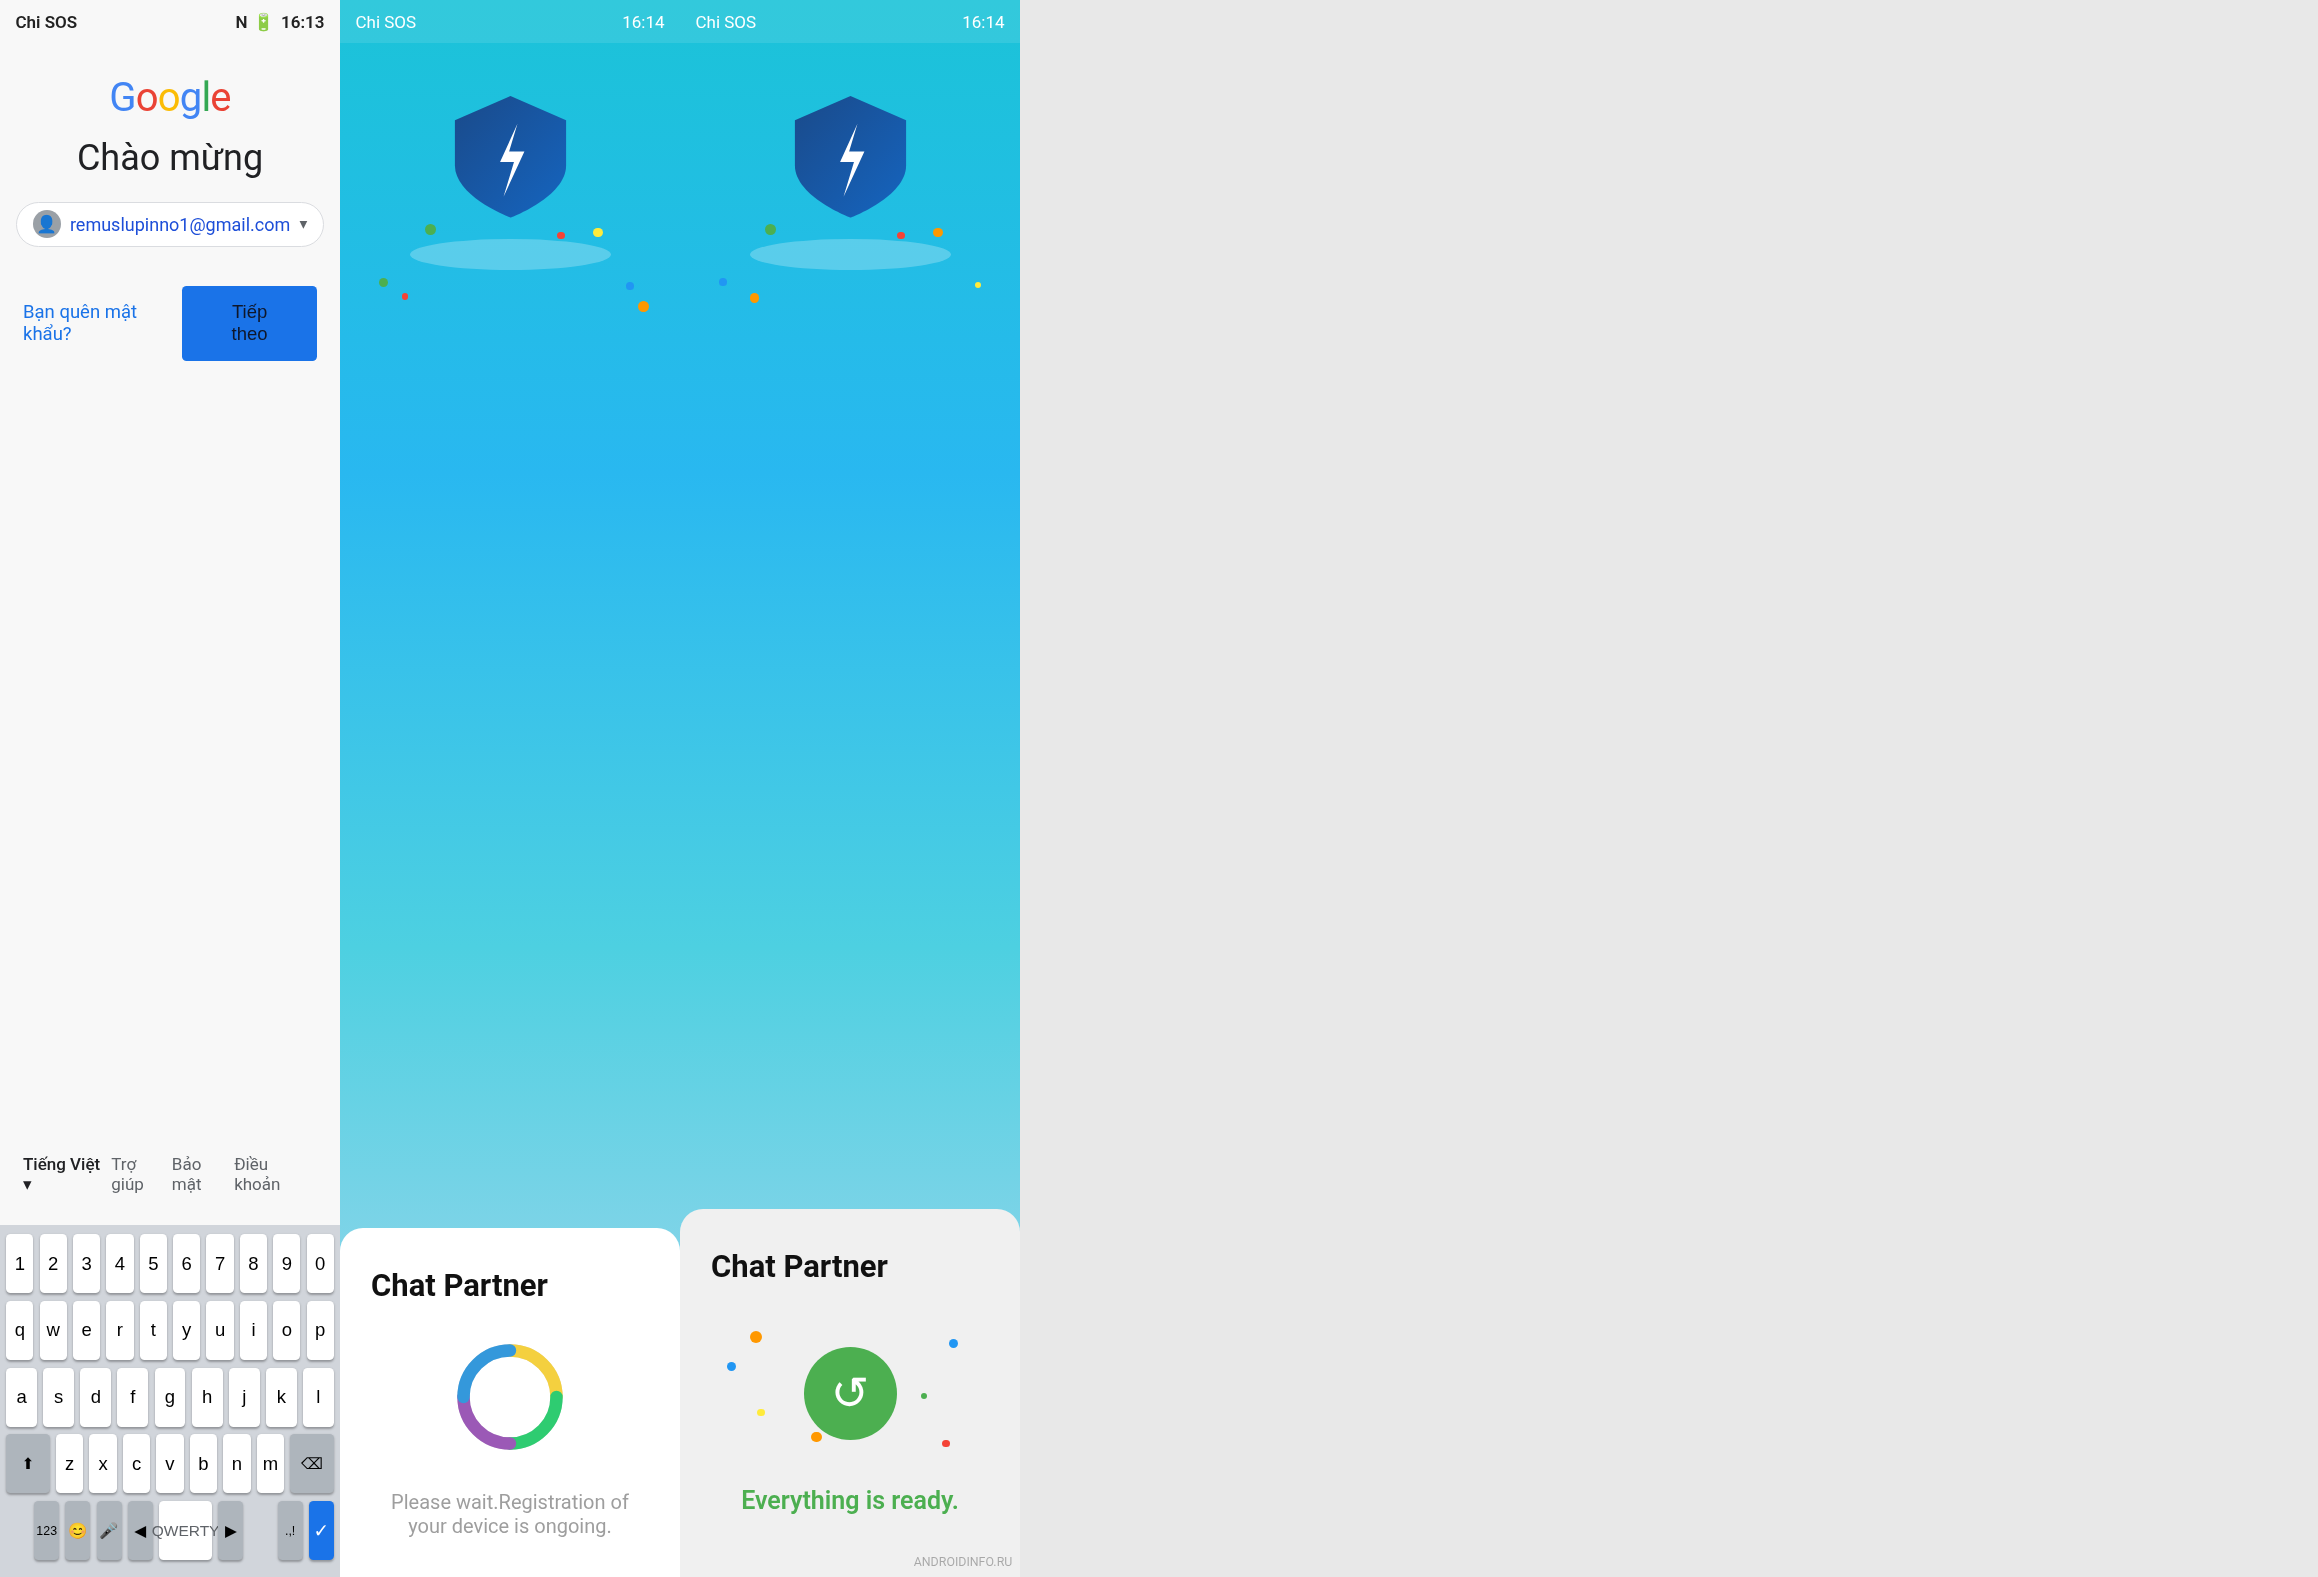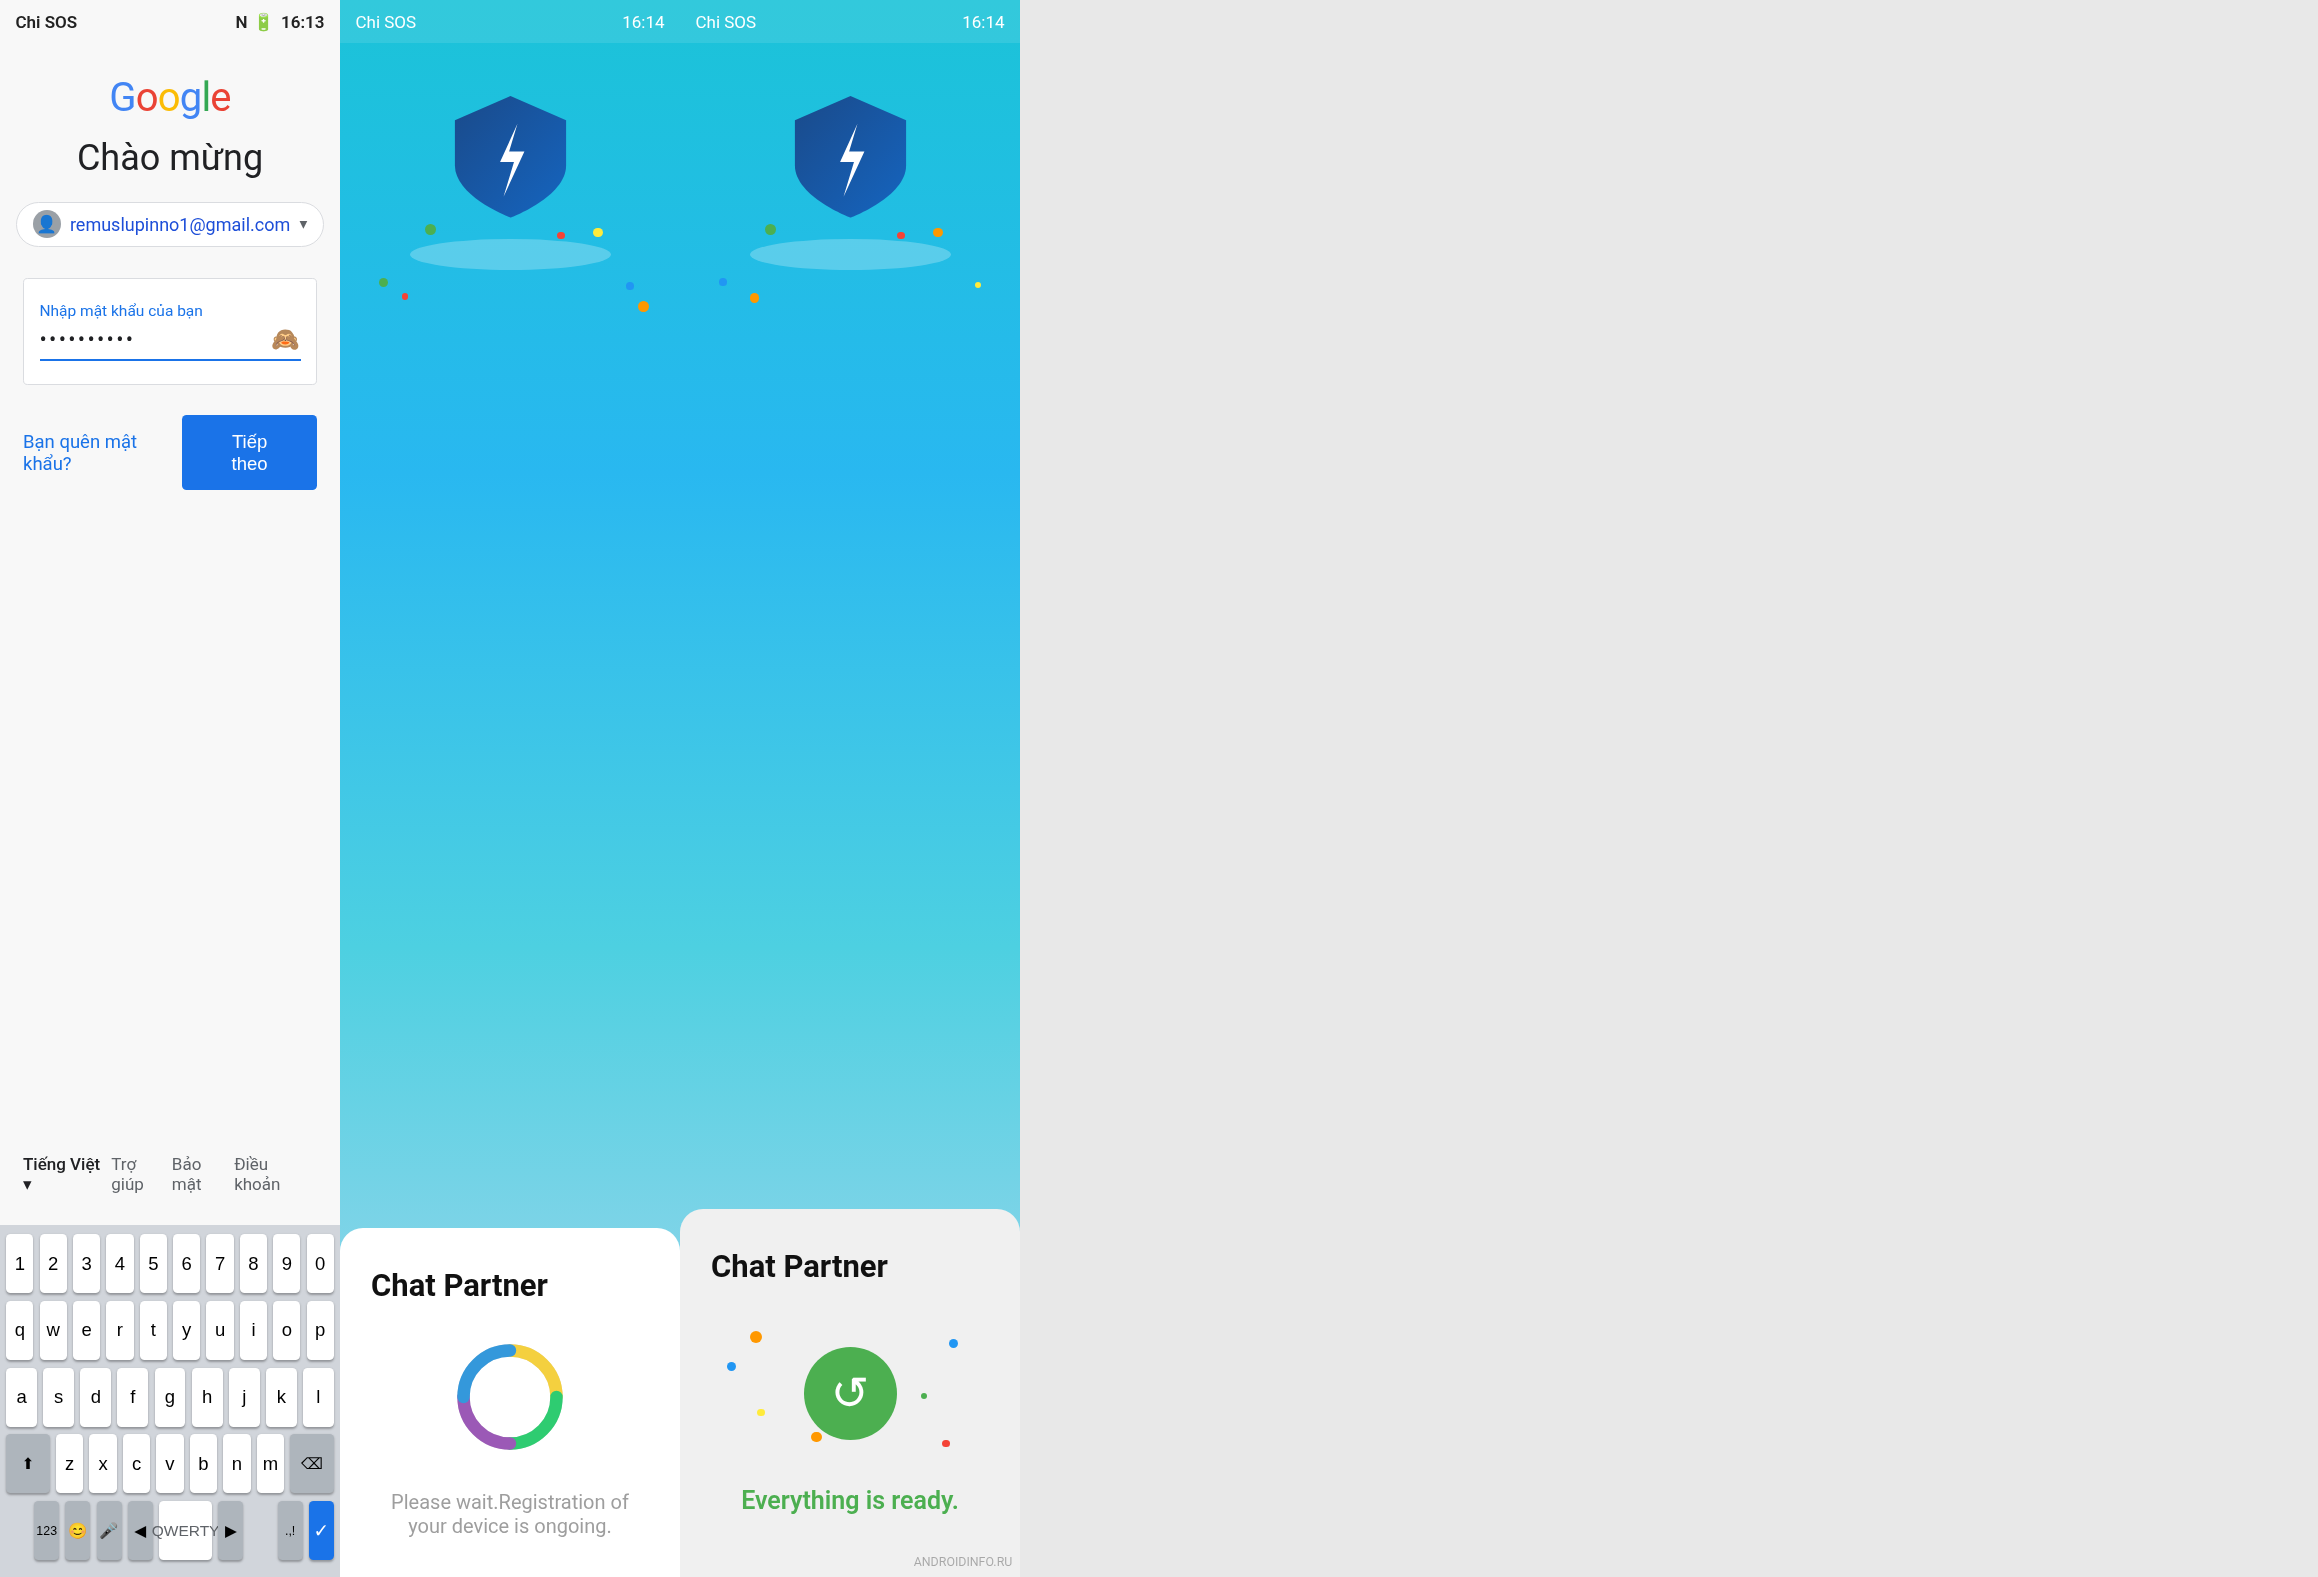--- a/index.html
+++ b/index.html
@@ -131,21 +131,21 @@
       justify-content: space-between;
       margin-top: 7.7px;
     }
     .forgot-link {
       font-size: 18.5px;
       color: #1a73e8;
       cursor: pointer;
     }
     .next-button {
       background: #1a73e8;
-      color: #ffffff;
+      color: #0f172a;
       border: none;
       border-radius: 4.6px;
       padding: 15.5px 31px;
       font-size: 18.5px;
       font-weight: 500;
       cursor: pointer;
     }
     .lang-bar {
       display: flex;
       align-items: center;
@@ -417,28 +417,20 @@
     </div>
 
     <h2 class="welcome-title">Chào mừng</h2>
 
     <div class="account-chip">
       <div class="account-avatar">👤</div>
       <span class="account-email">remuslupinno1@gmail.com</span>
       <span class="account-chevron">▾</span>
     </div>
 
-    <div class="password-field-container">
-      <div class="password-label">Nhập mật khẩu của bạn</div>
-      <div class="password-input-row">
-        <span class="password-dots">••••••••••</span>
-        <span class="eye-icon">🙈</span>
-      </div>
-      <div class="password-underline"></div>
-    </div>
 
     <div class="forgot-row">
       <span class="forgot-link">Bạn quên mật khẩu?</span>
       <button class="next-button">Tiếp theo</button>
     </div>
   </div>
 
   <div class="lang-bar">
     <span class="lang-item lang-selected">
       <span>Tiếng Việt</span> ▾

